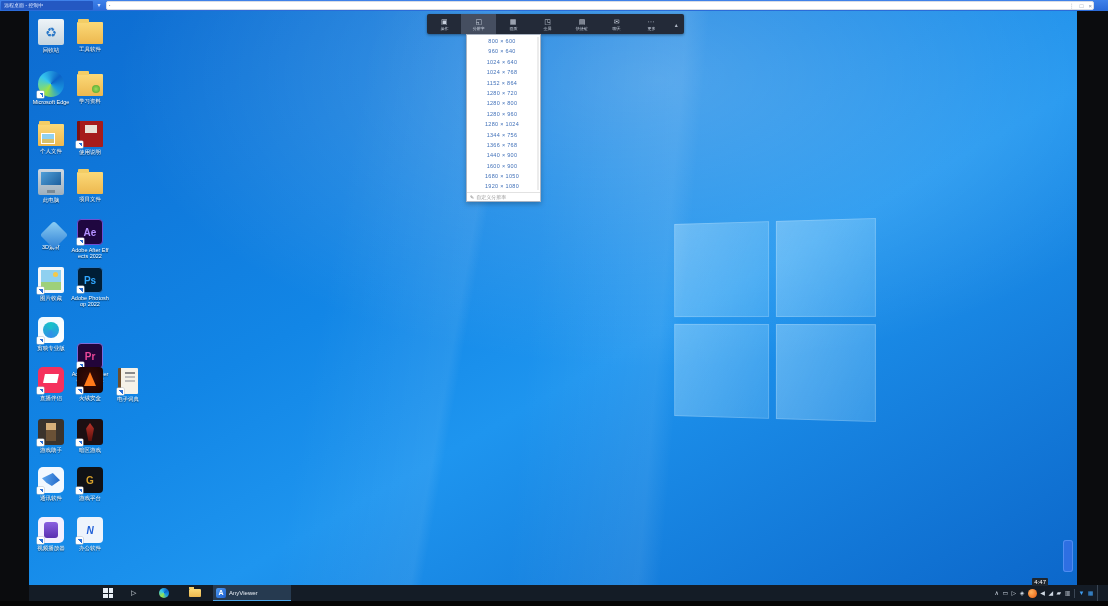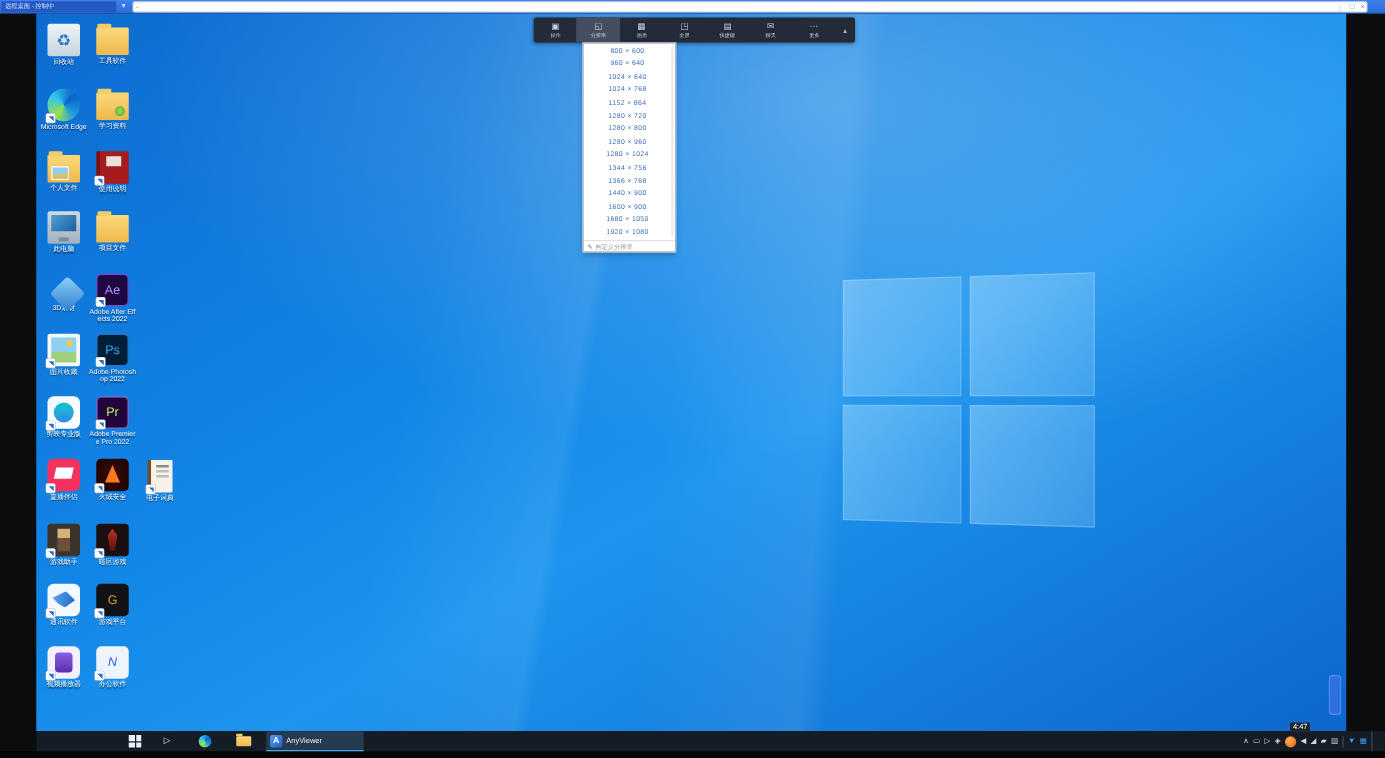--- a/index.html
+++ b/index.html
@@ -45,21 +45,21 @@
   
   .dicon { position:absolute; width:38px; text-align:center; cursor:pointer; }
   .ic { position:relative; width:26px; height:26px; margin:0 auto; }
   .dlabel { margin-top:2px; font-size:5.5px; line-height:6px; color:#fff;
     text-shadow:0 1px 1px rgba(0,0,0,0.65); word-break:break-all; }
   .sc { position:absolute; left:-1px; bottom:-1px; width:7px; height:7px; background:#fff;
     border-radius:1px; box-shadow:0 0 0 0.5px #b8c0c8; }
   .sc::after { content:""; position:absolute; left:1.5px; top:1.5px; width:4px; height:4px;
     background:linear-gradient(45deg, transparent 50%, #2a6fd6 50%); }
   .badge { position:absolute; inset:0; display:flex; align-items:center; justify-content:center;
-    font-weight:normal; font-size:10px; }
+    font-weight:bold; font-size:10px; }
   .g { position:absolute; inset:0; display:flex; align-items:center; justify-content:center; }
 
   .i-recycle { background:linear-gradient(#eef4f8,#c6d5df); border-radius:2px; color:#2a78c8; font-size:13px; }
   .i-folder  { background:linear-gradient(180deg,#fbd978,#edb84f); border-radius:1px; margin-top:3px; height:22px !important; }
   .i-folder::before { content:""; position:absolute; top:-3px; left:1px; width:11px; height:4px;
     background:#f3cd66; border-radius:1px 1px 0 0; }
   .i-folder.f-green::after { content:""; position:absolute; right:3px; bottom:3px; width:8px; height:8px;
     border-radius:50%; background:radial-gradient(#9fdc5a,#4aa02c); }
   .i-folder.f-media::after { content:""; position:absolute; left:4px; bottom:3px; width:12px; height:9px;
     background:linear-gradient(180deg,#8fd0f0 55%,#d8c06a 55%); box-shadow:0 0 0 1px #fff; }
@@ -74,21 +74,21 @@
   .i-cube { left:3px; top:3px; width:20px !important; height:20px !important;
     transform:rotate(45deg); margin-top:3px !important;
     background:linear-gradient(135deg,#8fd0f5,#2d7fd4); border-radius:3px; }
   .i-photos { background:#f4f7fa; border-radius:2px; }
   .i-photos::before { content:""; position:absolute; left:3px; top:3px; right:3px; bottom:3px;
     background:linear-gradient(180deg,#8fd0f0 58%,#9ed07a 58%); }
   .i-photos::after { content:""; position:absolute; right:6px; top:5px; width:5px; height:5px;
     border-radius:50%; background:#f5c94a; }
   .i-ae { background:#1f0740; border:1px solid #6e4fd0; border-radius:4px; color:#b491ff; }
   .i-ps { background:#001e36; border:1px solid #2478c8; border-radius:4px; color:#31a8ff; }
-  .i-pr { background:#22053a; border:1px solid #7e6bd8; border-radius:4px; color:#bef264; }
+  .i-pr { background:#22053a; border:1px solid #7e6bd8; border-radius:4px; color:#ec4899;margin-top:26px; }
   .i-teal { background:linear-gradient(135deg,#eef9ff,#fff); border-radius:5px; }
   .i-teal::before { content:""; position:absolute; left:5px; top:5px; width:16px; height:16px;
     border-radius:50%; background:conic-gradient(#18c2c8,#2f8fe8,#18c2c8); }
   .i-pink { background:#f5315d; border-radius:5px; }
   .i-pink::before { content:""; position:absolute; left:6px; top:7px; width:14px; height:9px;
     background:#fff; transform:skewX(-12deg); }
   .i-flame { background:radial-gradient(circle at 50% 45%, #3a0c06, #170303); border-radius:4px; }
   .i-flame::before { content:""; position:absolute; left:7px; top:5px; width:0; height:0;
     border-left:6px solid transparent; border-right:6px solid transparent; border-bottom:14px solid #ff7a1a; }
   .i-book { background:linear-gradient(90deg,#6b4e2e 14%, #f6f2e8 14%); border-radius:1px;

